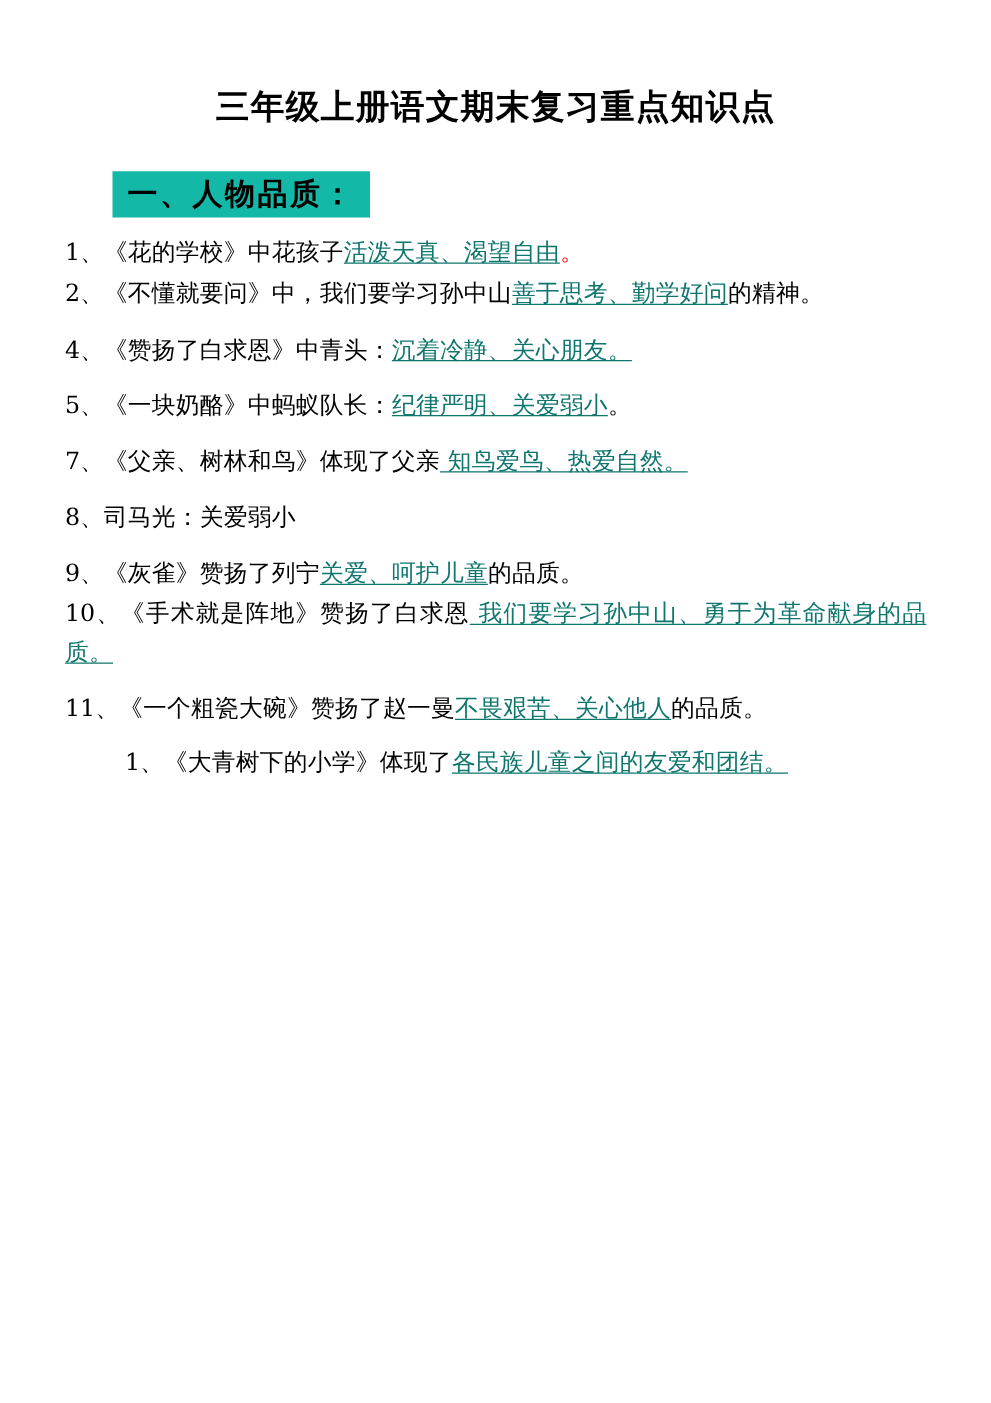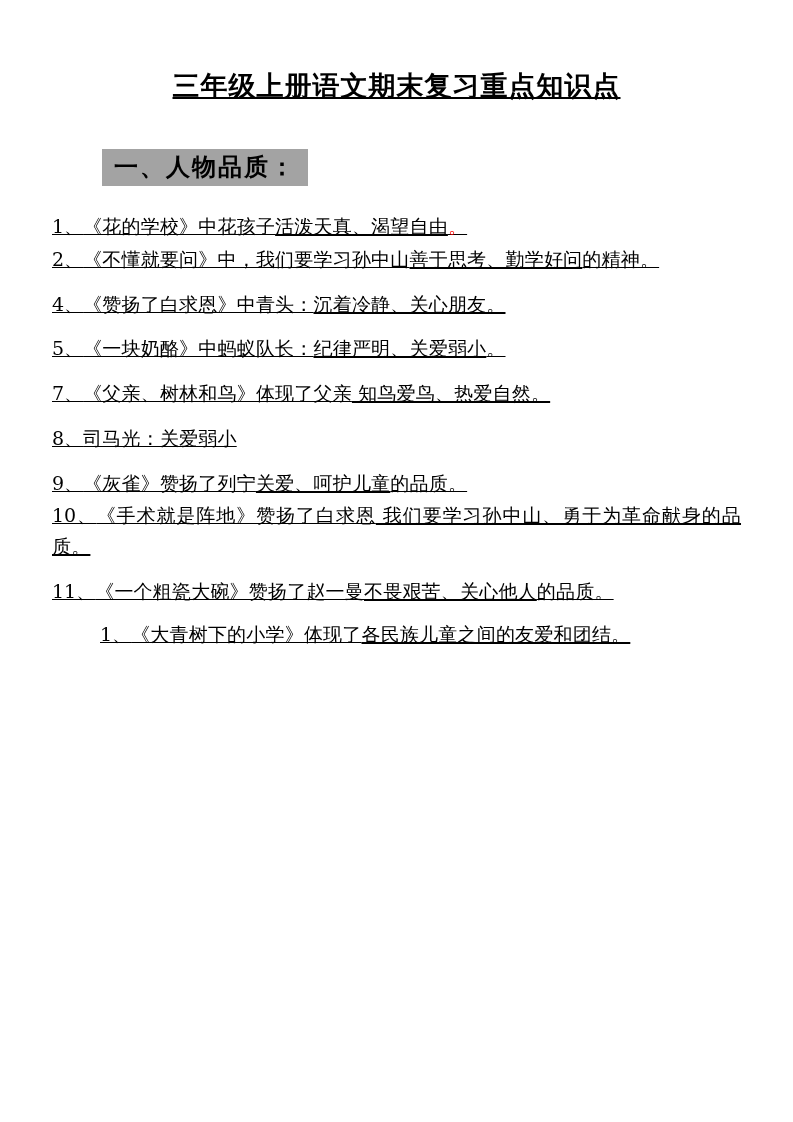--- a/index.html
+++ b/index.html
@@ -13,41 +13,40 @@
     font-family: "DejaVu Serif", "Liberation Serif", serif;
     color: #000000;
     position: relative;
     overflow: hidden;
   }
   .page {
     box-sizing: border-box;
     width: 793px;
     height: 1122px;
     padding: 50px 52px 4px 52px;
-    text-decoration: underline;
   }
   .doc-title {
     text-align: center;
     font-family: "DejaVu Sans", "Liberation Sans", sans-serif;
     font-weight: bold;
     font-size: 27px;
     letter-spacing: 1px;
     margin: 18px 0 0 0;
     line-height: 1.3;
   }
   .section-heading {
     display: inline-block;
-    background: #a3a3a3;
+    background: #14b8a6;
     color: #000000;
     font-family: "DejaVu Sans", "Liberation Sans", sans-serif;
     font-weight: bold;
     font-size: 24px;
     padding: 2px 12px 3px 12px;
     letter-spacing: 2px;
-    margin: 16px;
+    margin: 4px;
   }
   .heading-row {
     margin-top: 30px;
     margin-bottom: 6px;
     padding-left: 34px;
   }
   .heading-row-2 {
     margin-top: 42px;
     margin-bottom: 10px;
     padding-left: 48px;
@@ -67,21 +66,21 @@
   }
   .sec2 .item {
     padding-left: 48px;
     padding-right: 4px;
     margin-top: 12px;
   }
   .hl {
     color: #ff0000;
   }
   .hl-u {
-    color: #000000;
+    color: #0f766e;
     text-decoration: underline;
     text-underline-offset: 2px;
   }
   .num {
     letter-spacing: 0;
   }
 </style>
 </head>
 <body>
 

